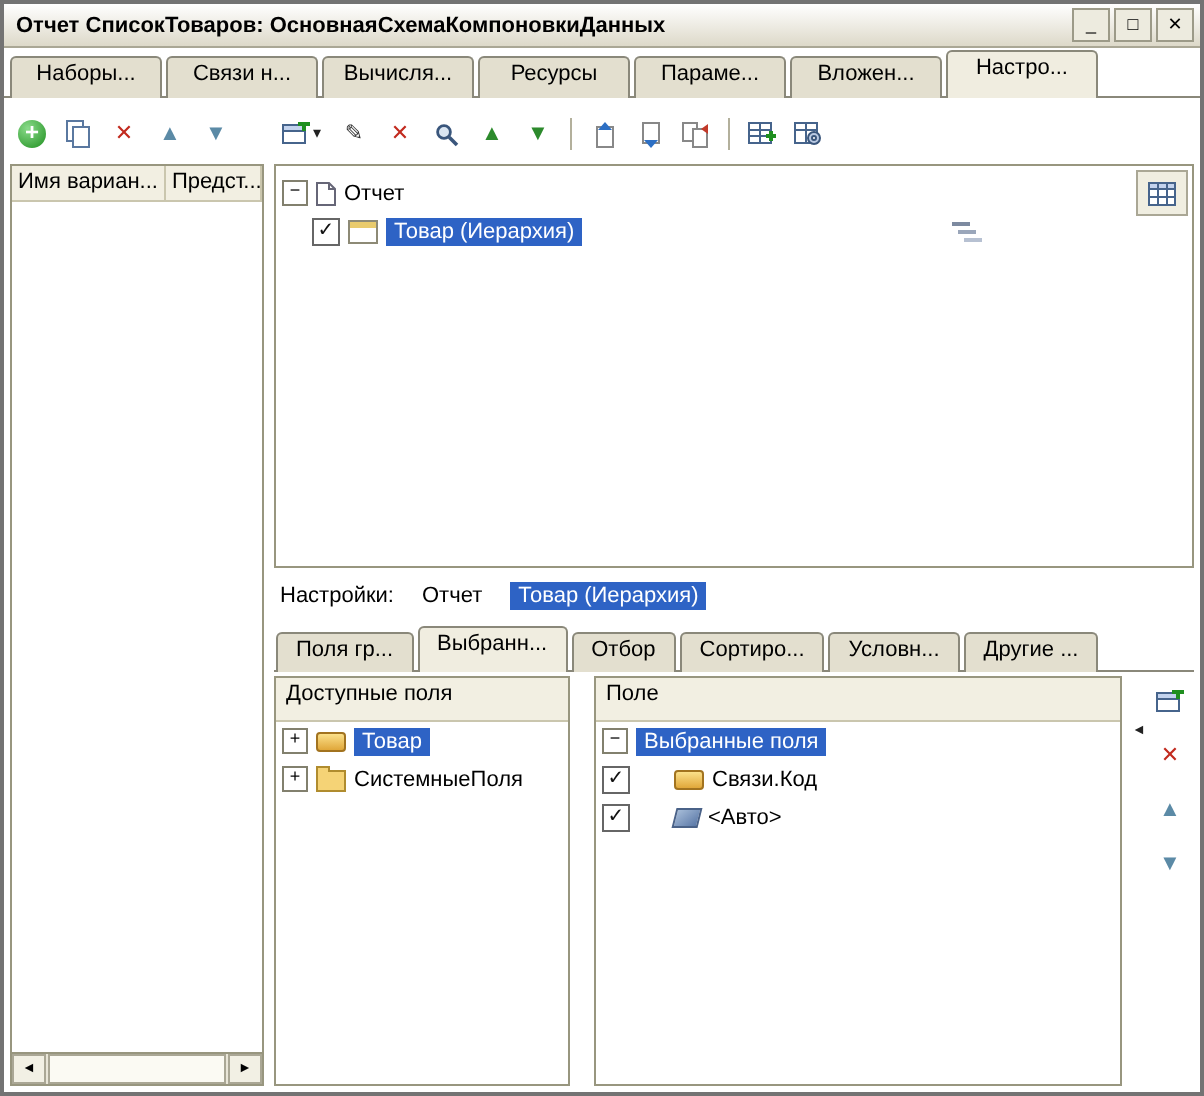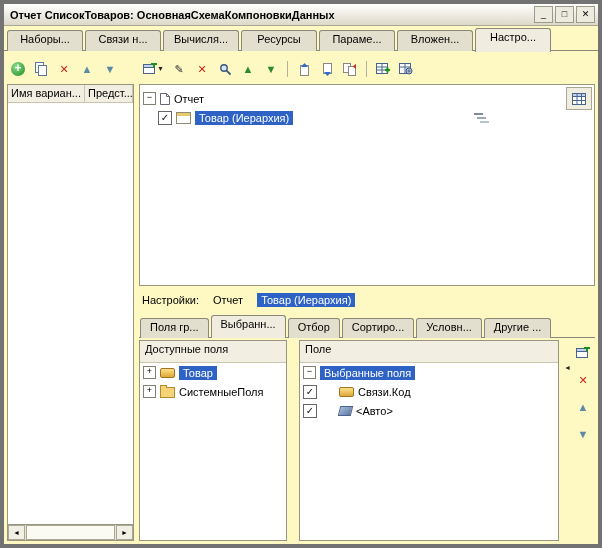--- a/index.html
+++ b/index.html
@@ -1,23 +1,23 @@
 <!DOCTYPE html>
 <html><head>
 <meta charset="utf-8">
 <style>
   html,body{margin:0;padding:0}
   body{width:602px;height:548px;position:relative;font-family:"Liberation Sans","DejaVu Sans",sans-serif;font-size:11px;color:#000;background:#f0ede0;overflow:hidden}
-  .window{position:absolute;inset:0;border:4px solid #737373;background:#fef9c3;display:flex;flex-direction:column}
+  .window{position:absolute;inset:0;border:2px solid #737373;background:#ffffff;display:flex;flex-direction:column}
   
   .titlebar{height:19px;flex:none;display:flex;align-items:center;gap:2px;padding:1px 3px 1px 6px;background:linear-gradient(#ffffff,#ddd9c9);border-bottom:1px solid #aaa795}
   .title{flex:1;font-weight:bold;white-space:nowrap;overflow:hidden}
   .winbtn{width:17px;height:15px;border:1px solid #9c9a88;background:#edebdf;display:flex;align-items:center;justify-content:center;font-size:9px;line-height:1;cursor:default}
   
-  .maintabs{flex:none;display:flex;align-items:center;gap:2px;padding:3px 3px 0 3px;height:22px;position:relative;z-index:2}
+  .maintabs{flex:none;display:flex;align-items:flex-end;gap:2px;padding:3px 3px 0 3px;height:22px;position:relative;z-index:2}
   .mtab{height:18px;min-width:62px;padding:2px 6px 0;background:#e3dfcf;border:1px solid #8a887a;border-bottom:none;border-radius:3px 3px 0 0;text-align:center;white-space:nowrap;overflow:hidden}
   .mtab.active{height:21px;background:#f0ede0;position:relative;z-index:3}
   
   .bodyarea{flex:1;border-top:1px solid #8a887a;margin-top:-1px;display:flex;gap:5px;padding:3px;position:relative;z-index:1;min-height:0}
   
   .toolbar{flex:none;display:flex;align-items:center;gap:3px;padding:2px 1px;height:26px}
   .tbtn{min-width:20px;height:20px;display:flex;align-items:center;justify-content:center;gap:1px;position:relative;cursor:default}
   .tsep{width:1px;height:16px;background:#b3b09c;margin:0 3px}
   .glyph{font-size:11px;line-height:1}
   .red{color:#c22a1e}.green{color:#2c8a2c}.teal{color:#5b8aa6}.dark{color:#333}

